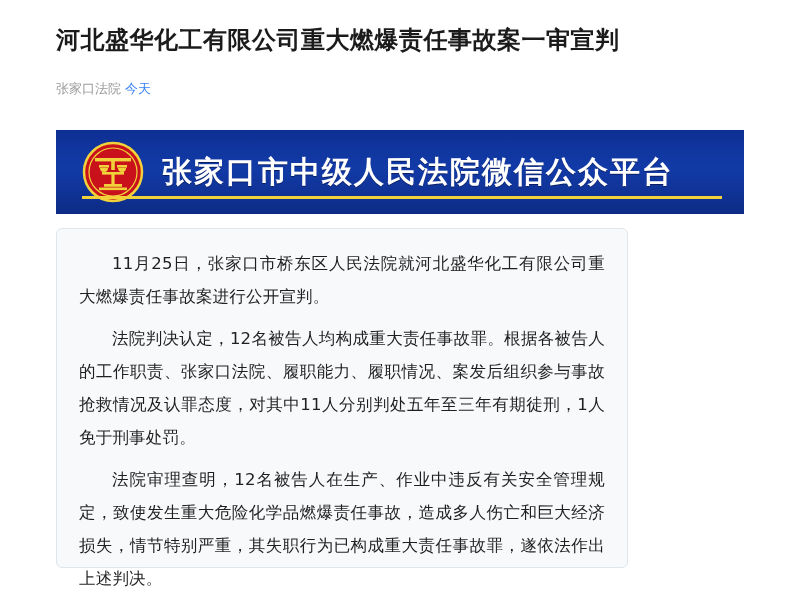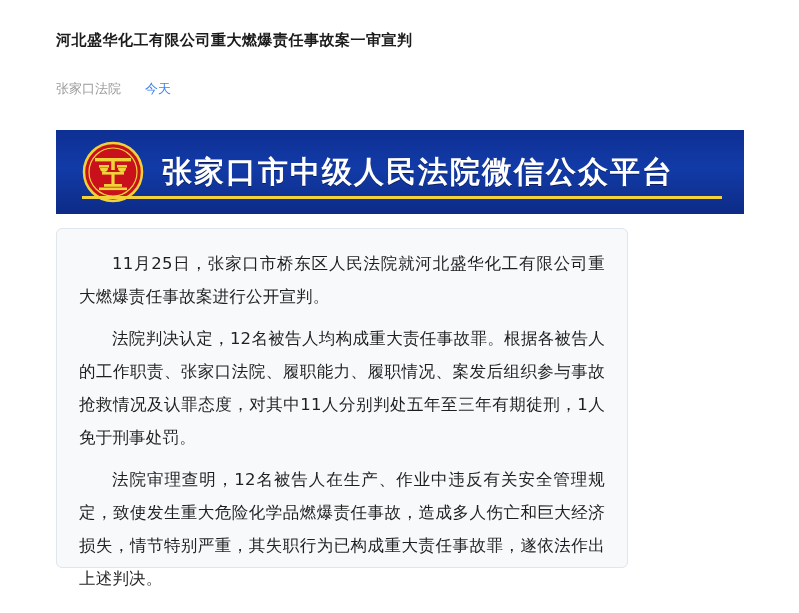--- a/index.html
+++ b/index.html
@@ -17,33 +17,33 @@
   .page {
     position: relative;
     width: 799px;
     height: 613px;
     box-sizing: border-box;
   }
   .article-title {
     position: absolute;
     left: 56px;
     top: 26px;
-    font-size: 15px;
+    font-size: 24px;
     font-weight: bold;
     letter-spacing: 0.5px;
     color: #1b1b1b;
     line-height: 28px;
   }
   .meta-row {
     position: absolute;
     left: 56px;
     top: 80px;
     display: flex;
     align-items: center;
-    gap: 24px;
+    gap: 4px;
     font-size: 13px;
     color: #9a9a9a;
   }
   .meta-account {
     color: #9a9a9a;
   }
   .meta-date {
     color: #3b82f6;
   }
   .banner {

